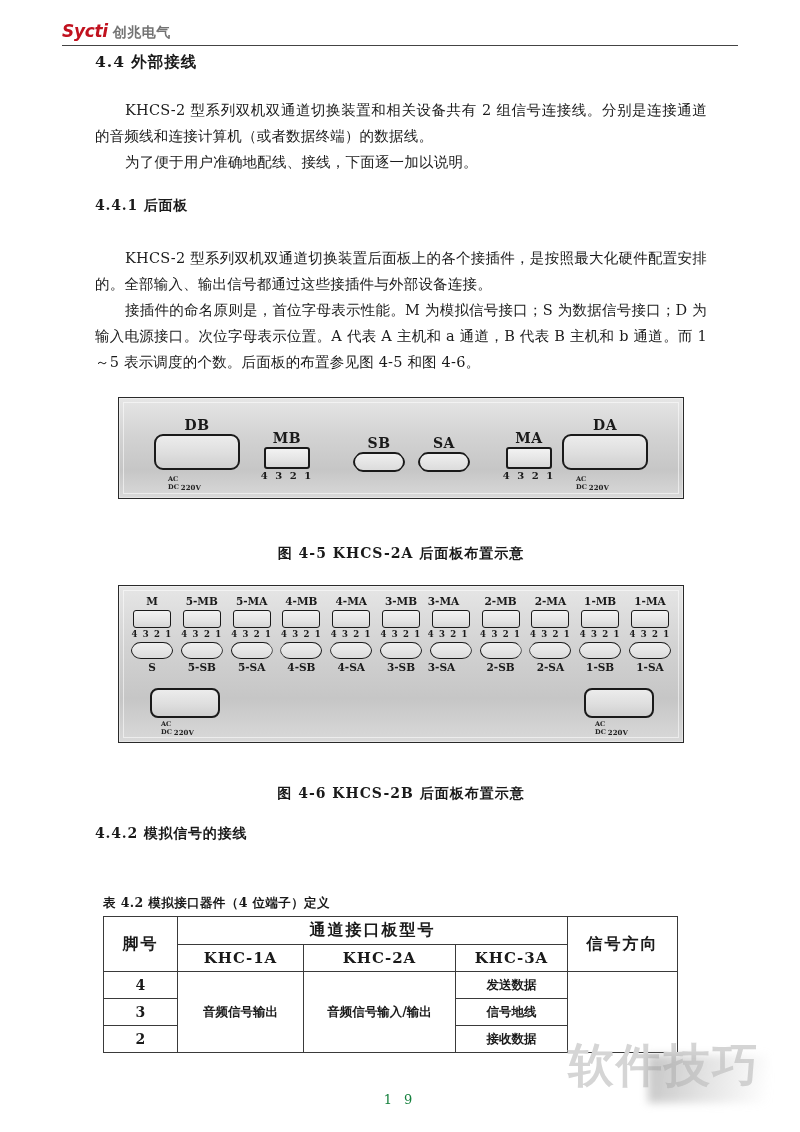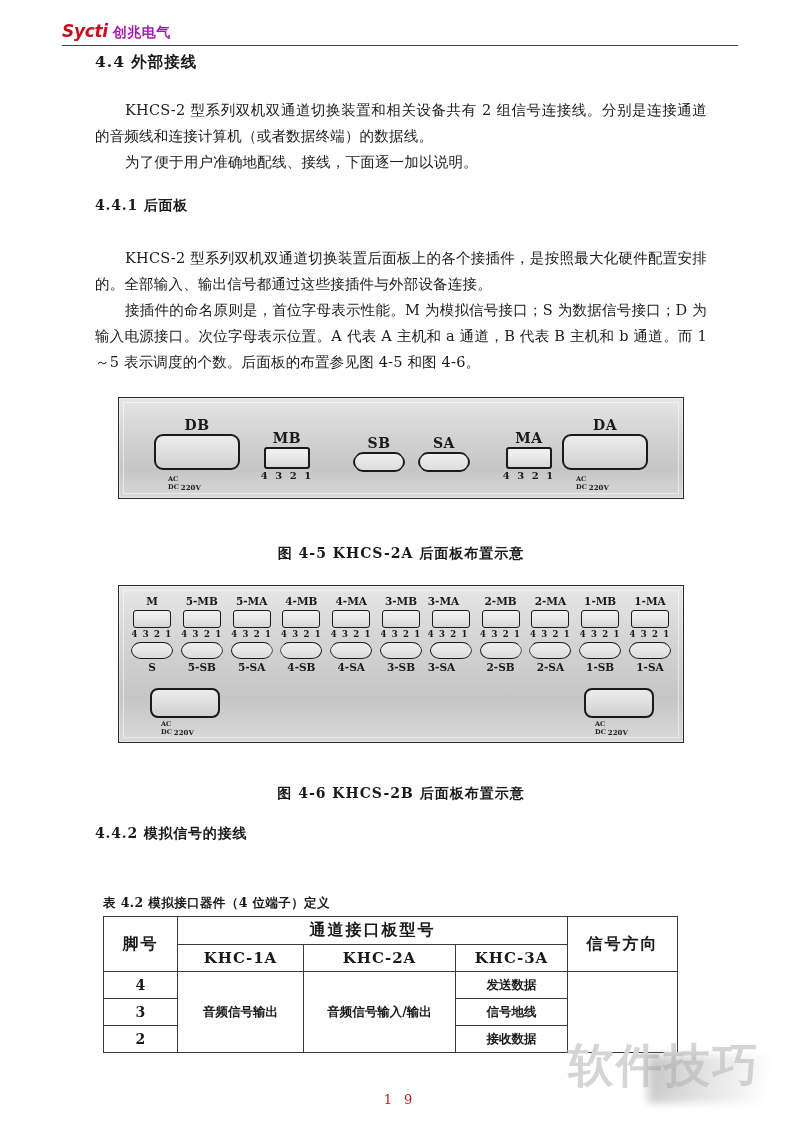--- a/index.html
+++ b/index.html
@@ -45,21 +45,21 @@
     font-style: italic;
     font-weight: bold;
     font-size: 17px;
     color: #c1121f;
     letter-spacing: -0.3px;
   }
   .logo-cn {
     font-family: "DejaVu Sans", "Liberation Sans", sans-serif;
     font-weight: bold;
     font-size: 14px;
-    color: #a21caf;
+    color: #737373;
     letter-spacing: 0.5px;
   }
   .header-title {
     position: absolute;
     right: 0;
     top: 4px;
     font-size: 13.5px;
     font-weight: bold;
     letter-spacing: 0.4px;
     white-space: nowrap;
@@ -275,21 +275,21 @@
   }
 
   .page-number {
     position: absolute;
     left: 0;
     top: 1092px;
     width: 800px;
     text-align: center;
     font-size: 13px;
     letter-spacing: 4px;
-    color: #b91c1c;
+    color: #15803d;
   }
 </style>
 </head>
 <body>
 
 <div class="page">
 
   <div class="header">
     <div class="logo">
       <span class="logo-mark">Sycti</span>

